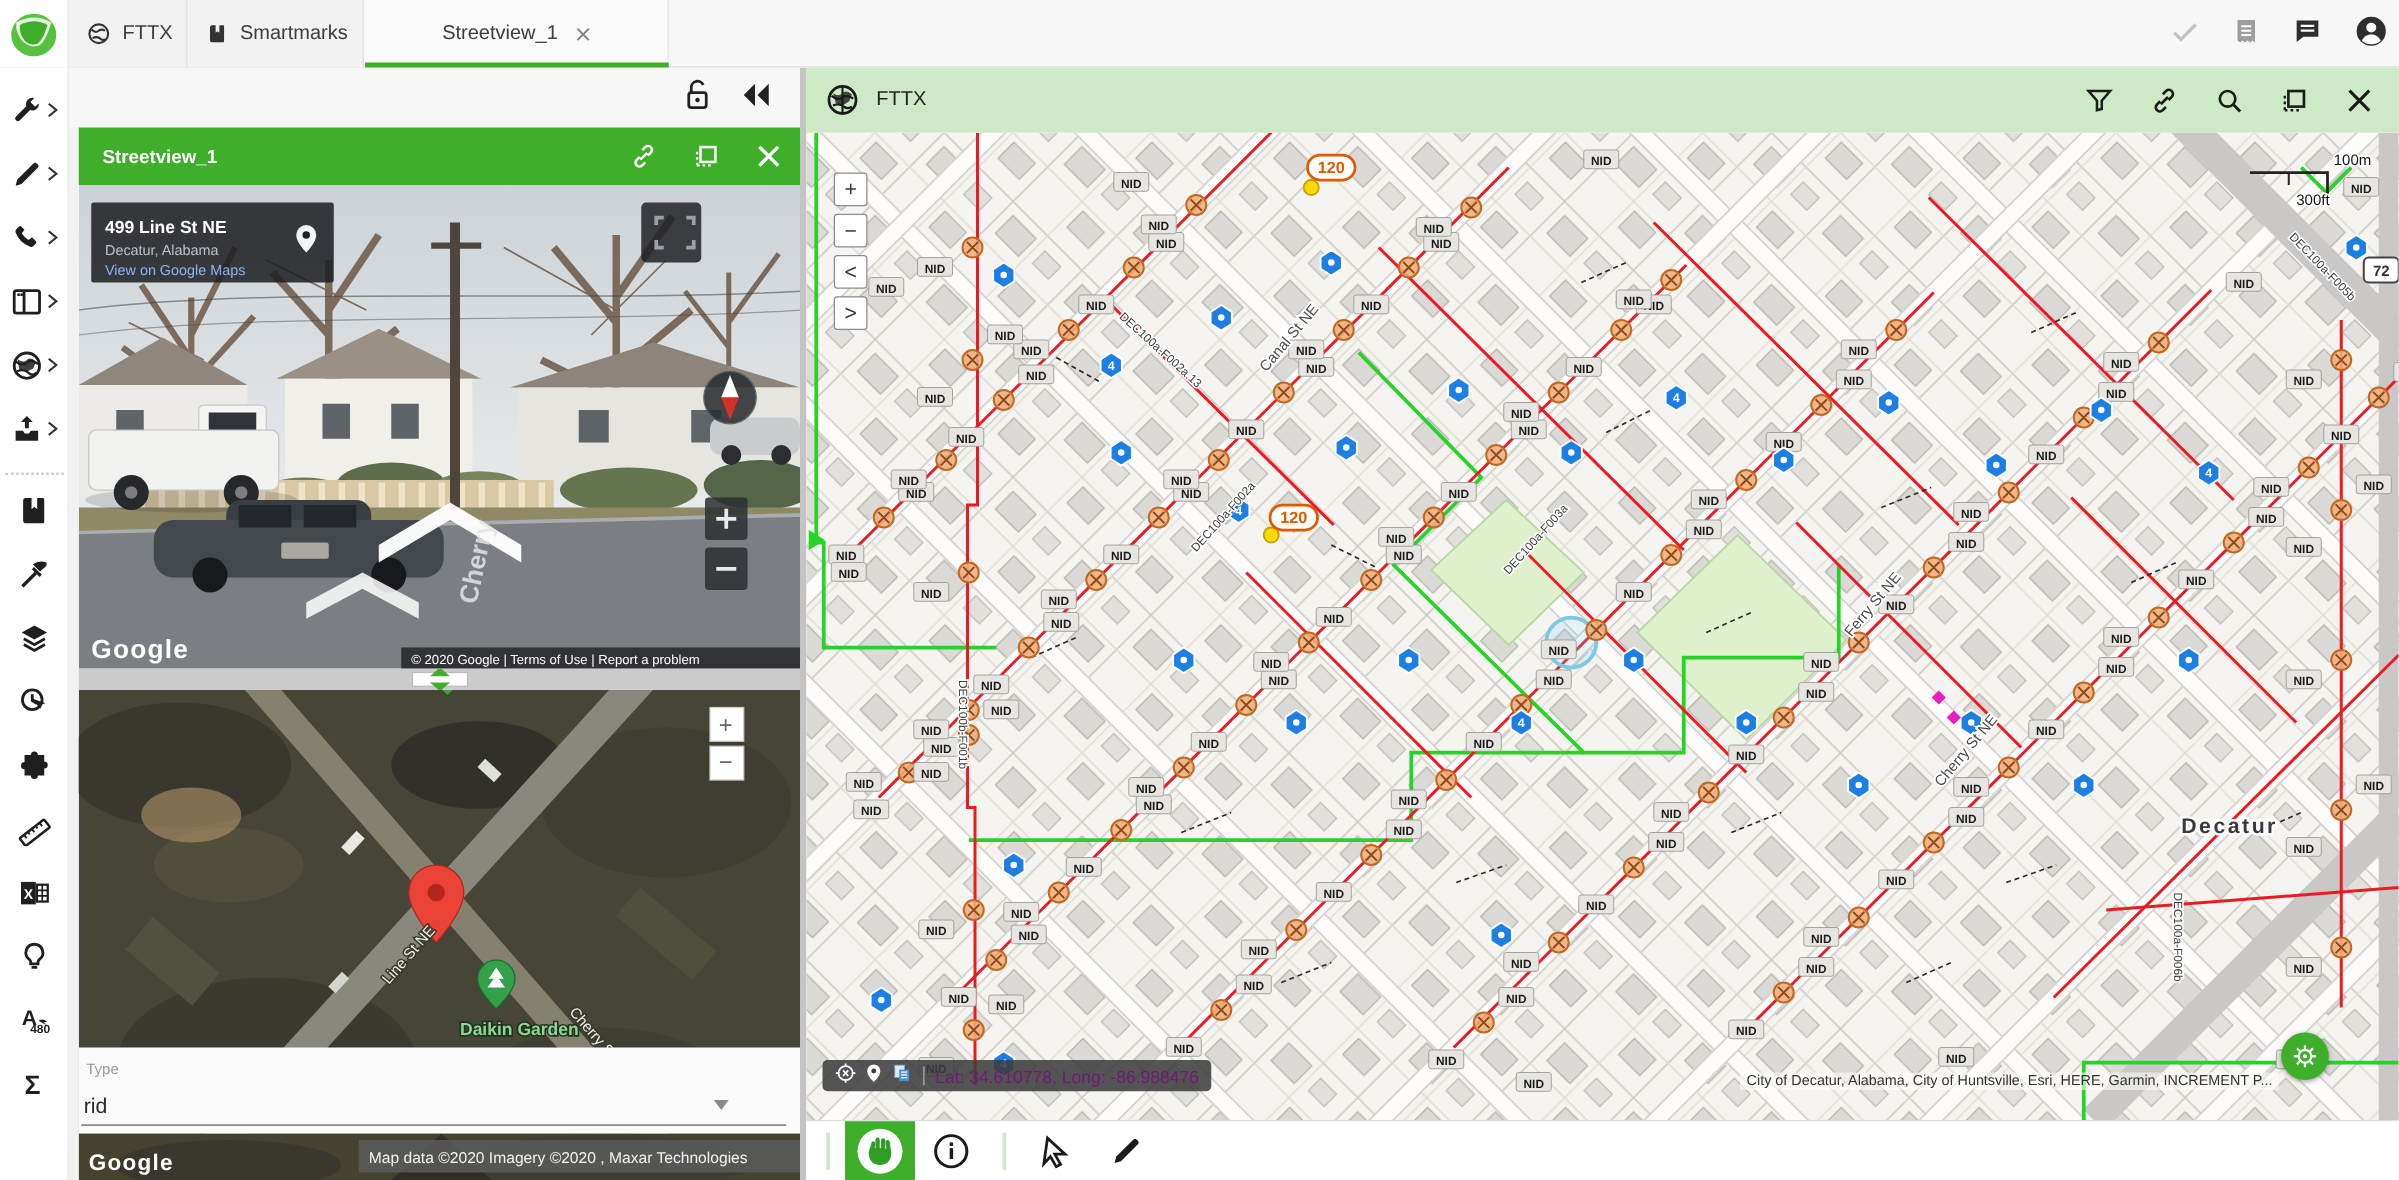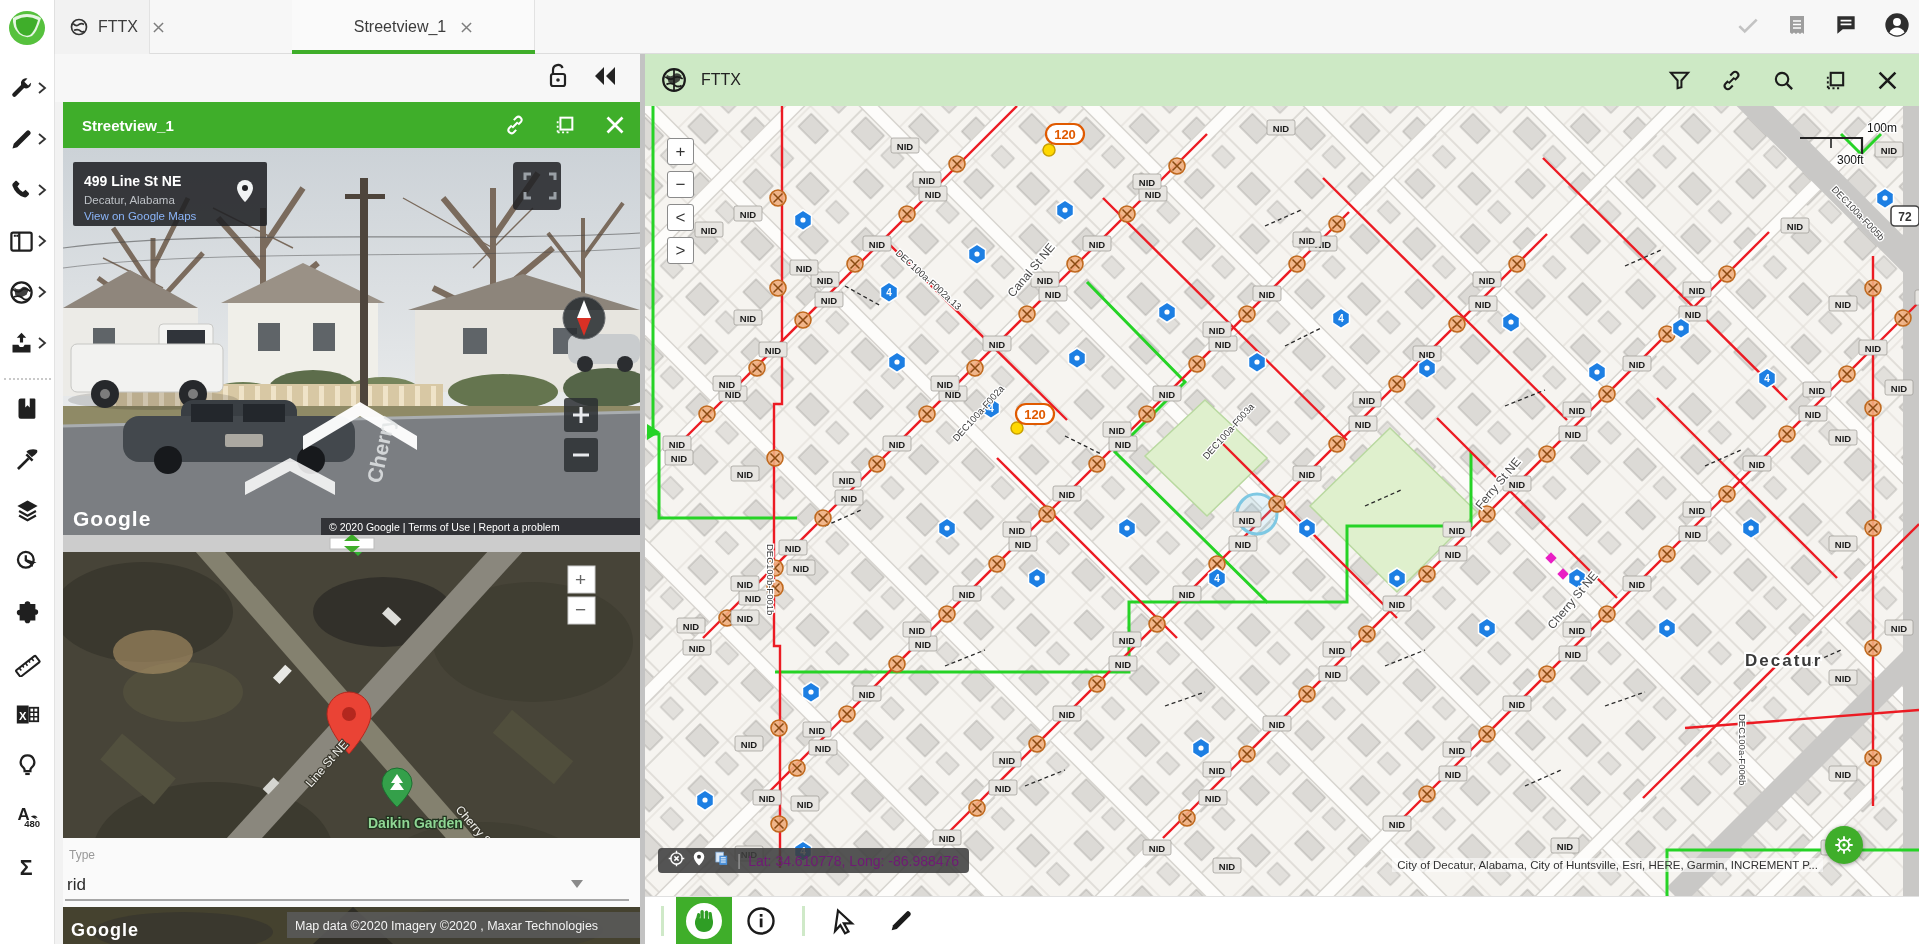--- a/index.html
+++ b/index.html
@@ -75,20 +75,33 @@
     </svg>
   </div>
   <div class="tab" style="left:55px; width:95px;">
     <span class="ticon">
       <svg width="20" height="20" viewBox="0 0 24 24">
           <circle cx="12" cy="12" r="9" fill="none" stroke="#333" stroke-width="2"></circle>
           <path d="M5 8 q4 4 7 1 q3 -2 6 0 M6 16 q5 -2 8 1 q2 2 4 0" stroke="#333" stroke-width="2" fill="none"></path>
         </svg>
     </span>
     <span class="tlabel">FTTX</span>
+    <span class="tclose">
+      <svg width="11" height="11" viewBox="0 0 12 12">
+          <path d="M1 1l10 10M11 1L1 11" stroke="#555" stroke-width="1.6"></path>
+        </svg>
+    </span>
+  </div>
+  <div class="tab" style="left:151px; width:140px;">
+    <span class="ticon">
+      <svg width="18" height="20" viewBox="0 0 24 24">
+          <path d="M6 3h12a1 1 0 0 1 1 1v16a1 1 0 0 1-1 1H6a2 2 0 0 1-2-2V5a2 2 0 0 1 2-2zm4 0v8l2-1.8L14 11V3z" fill="#333"></path>
+        </svg>
+    </span>
+    <span class="tlabel">Smartmarks</span>
     <span class="tclose">
       <svg width="11" height="11" viewBox="0 0 12 12">
           <path d="M1 1l10 10M11 1L1 11" stroke="#555" stroke-width="1.6"></path>
         </svg>
     </span>
   </div>
   <div class="tab active" style="left:292px; width:243px;">
     <span class="tlabel">Streetview_1</span>
     <span class="tclose">
       <svg width="11" height="11" viewBox="0 0 12 12">

